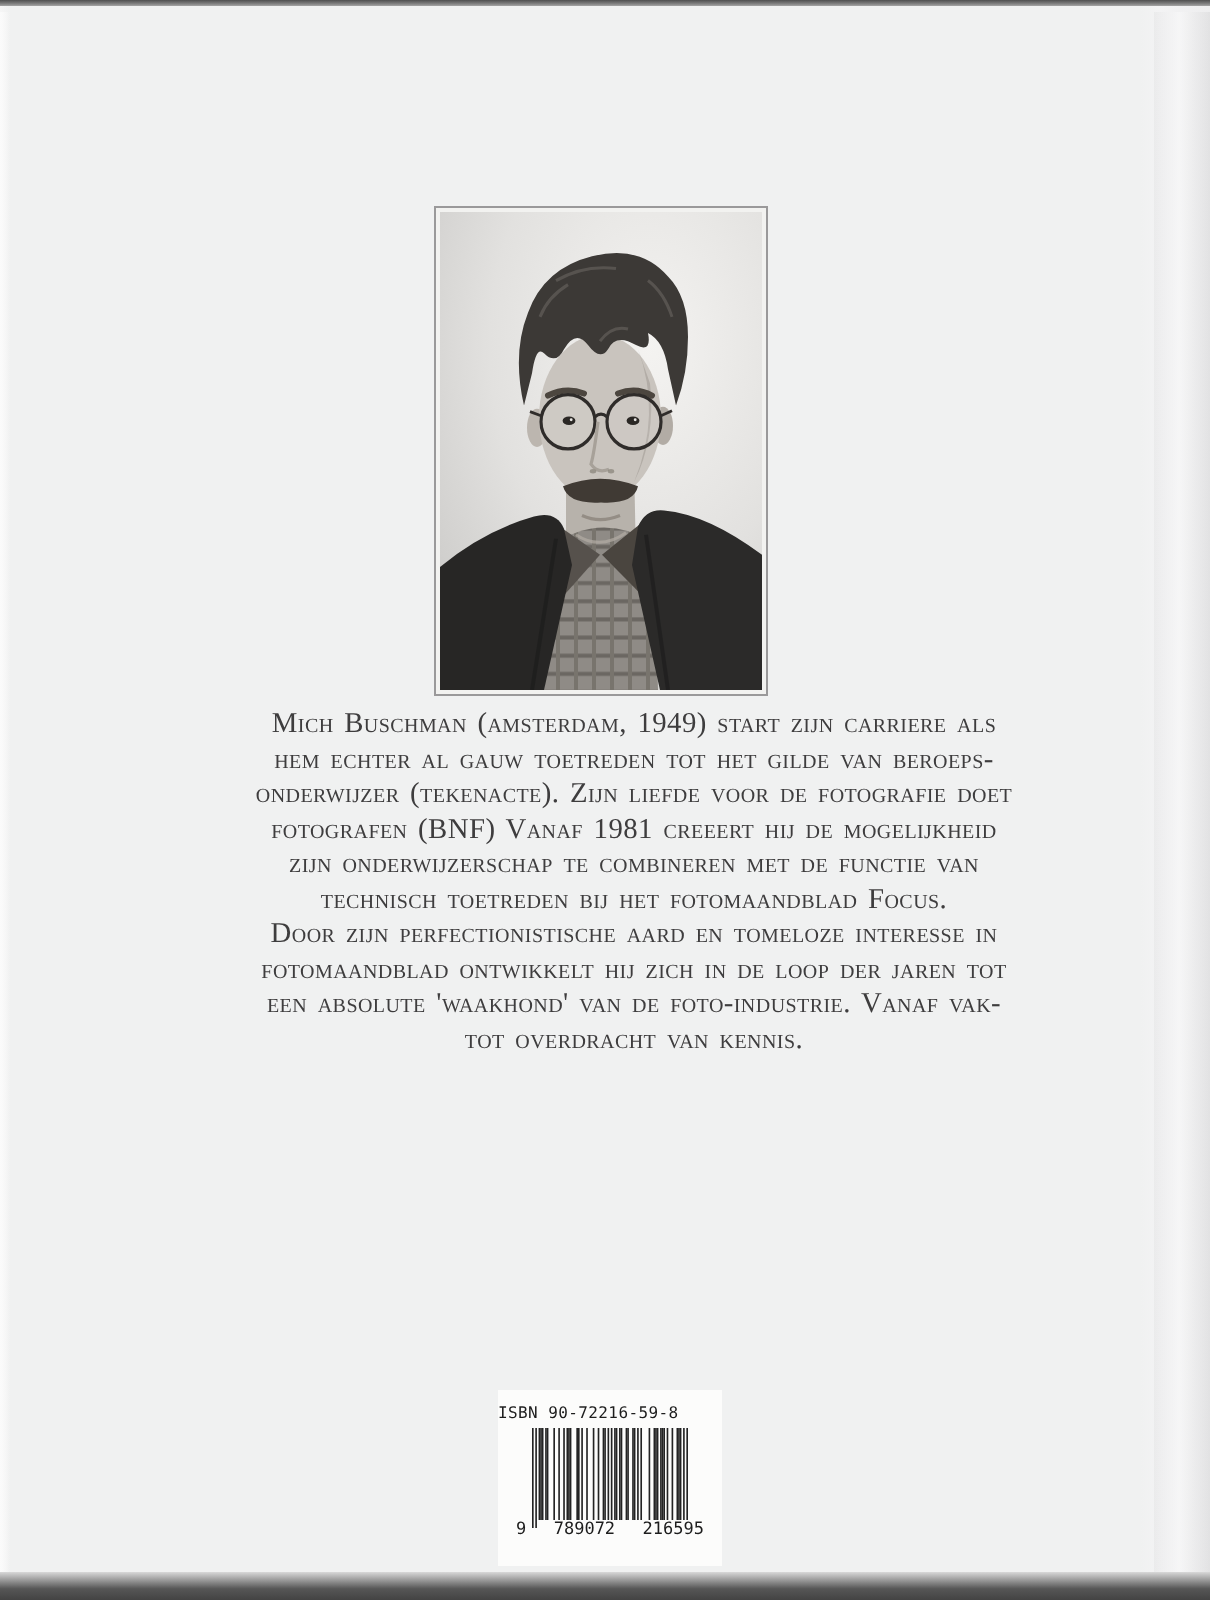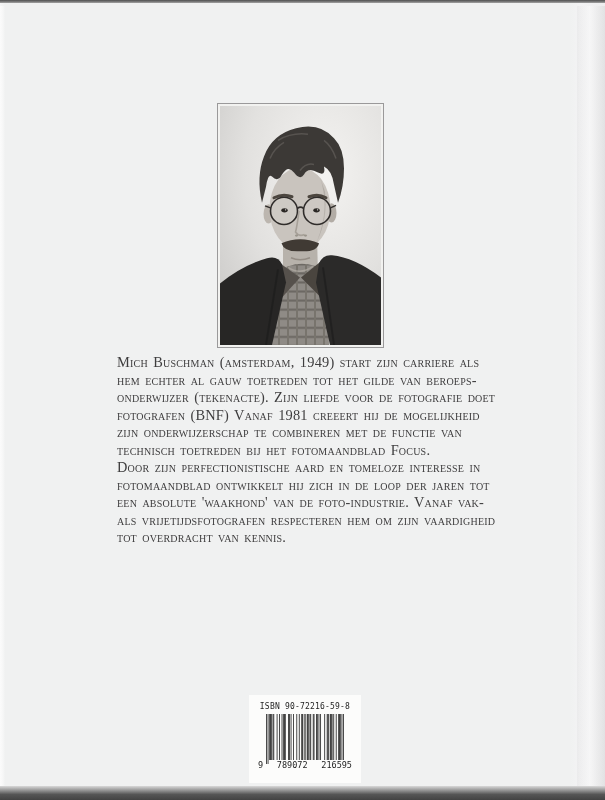--- a/index.html
+++ b/index.html
@@ -18,27 +18,27 @@
 
   
   .photo{position:absolute;left:217px;top:100px;width:167px;height:245px;margin:0;
          box-sizing:border-box;border:1px solid #9a999a;background:#f2f2f0;padding:2px;}
   .photo svg{display:block;width:161px;height:239px;}
 
   
   .bio{position:absolute;left:117px;top:351px;width:400px;
        font-variant:small-caps;font-size:14.4px;line-height:17.5px;
        color:#3e3d3e;letter-spacing:0.015em;word-spacing:1.5px;}
-  .bio .line{white-space:nowrap;}
+  .bio .line{white-space:nowrap;text-align:center;}
 
   
   .barcode-box{position:absolute;left:249px;top:692px;width:112px;height:88px;
        background:#fcfcfb;box-sizing:border-box;padding-top:7px;
        font-family:"DejaVu Sans Mono",monospace;color:#1d1d1d;}
-  .isbn-label{text-align:center;font-size:8px;letter-spacing:0.2px;white-space:nowrap;}
+  .isbn-label{font-size:8px;letter-spacing:0.2px;white-space:nowrap;}
   .bars{display:block;margin:3px auto 0 auto;width:78px;height:50px;}
   .bars rect{fill:#232323;}
   .digits-row{position:relative;margin:-4px auto 0 auto;width:96px;
        display:flex;justify-content:space-between;align-items:flex-start;
        font-size:8.5px;line-height:10px;}
   .digits-row span{background:#fcfcfb;padding:0 1px;}
 </style>
 </head>
 <body>
 
@@ -113,21 +113,20 @@
     <div class="bio">
         <div class="line">Mich Buschman (amsterdam, 1949) start zijn carriere als</div>
         <div class="line">hem echter al gauw toetreden tot het gilde van beroeps-</div>
         <div class="line">onderwijzer (tekenacte). Zijn liefde voor de fotografie doet</div>
         <div class="line">fotografen (BNF) Vanaf 1981 creeert hij de mogelijkheid</div>
         <div class="line">zijn onderwijzerschap te combineren met de functie van</div>
         <div class="line">technisch toetreden bij het fotomaandblad Focus.</div>
         <div class="line">Door zijn perfectionistische aard en tomeloze interesse in</div>
         <div class="line">fotomaandblad ontwikkelt hij zich in de loop der jaren tot</div>
         <div class="line">een absolute 'waakhond' van de foto-industrie. Vanaf vak-</div>
-        <div class="line">als vrijetijdsfotografen respecteren hem om zijn vaardigheid</div>
         <div class="line">tot overdracht van kennis.</div>
       </div>
 
     <div class="barcode-box">
       <div class="isbn-label">ISBN 90-72216-59-8</div>
       <svg class="bars" viewBox="0 0 95 50" preserveAspectRatio="none">
           <rect x="0" y="0" width="1" height="50"></rect>
           <rect x="2" y="0" width="1" height="50"></rect>
           <rect x="4" y="0" width="1" height="46"></rect>
           <rect x="5" y="0" width="1" height="46"></rect>

